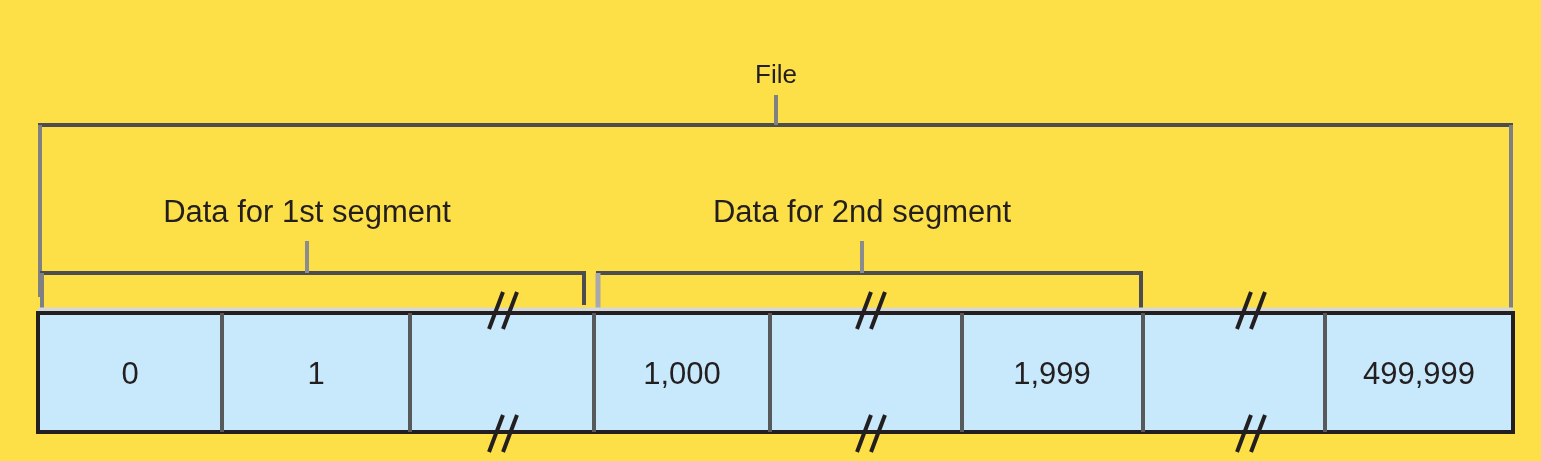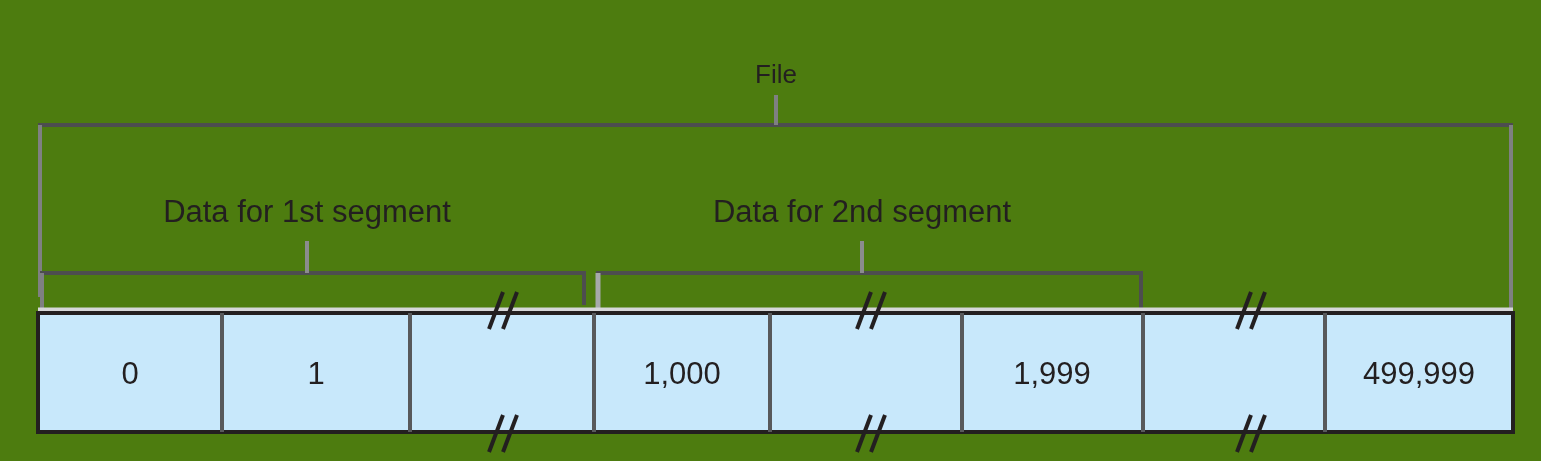--- a/index.html
+++ b/index.html
@@ -7,21 +7,21 @@
     padding: 0;
     background: #ffffff;
   }
   body {
     font-family: "Liberation Sans", sans-serif;
   }
   #diagram-root {
     position: relative;
     width: 1541px;
     height: 461px;
-    background: #4d7c0f;
+    background: #fde047;
     overflow: hidden;
   }
   #diagram-svg {
     position: absolute;
     left: 0;
     top: 0;
     width: 1541px;
     height: 461px;
   }
   .svg-text {

